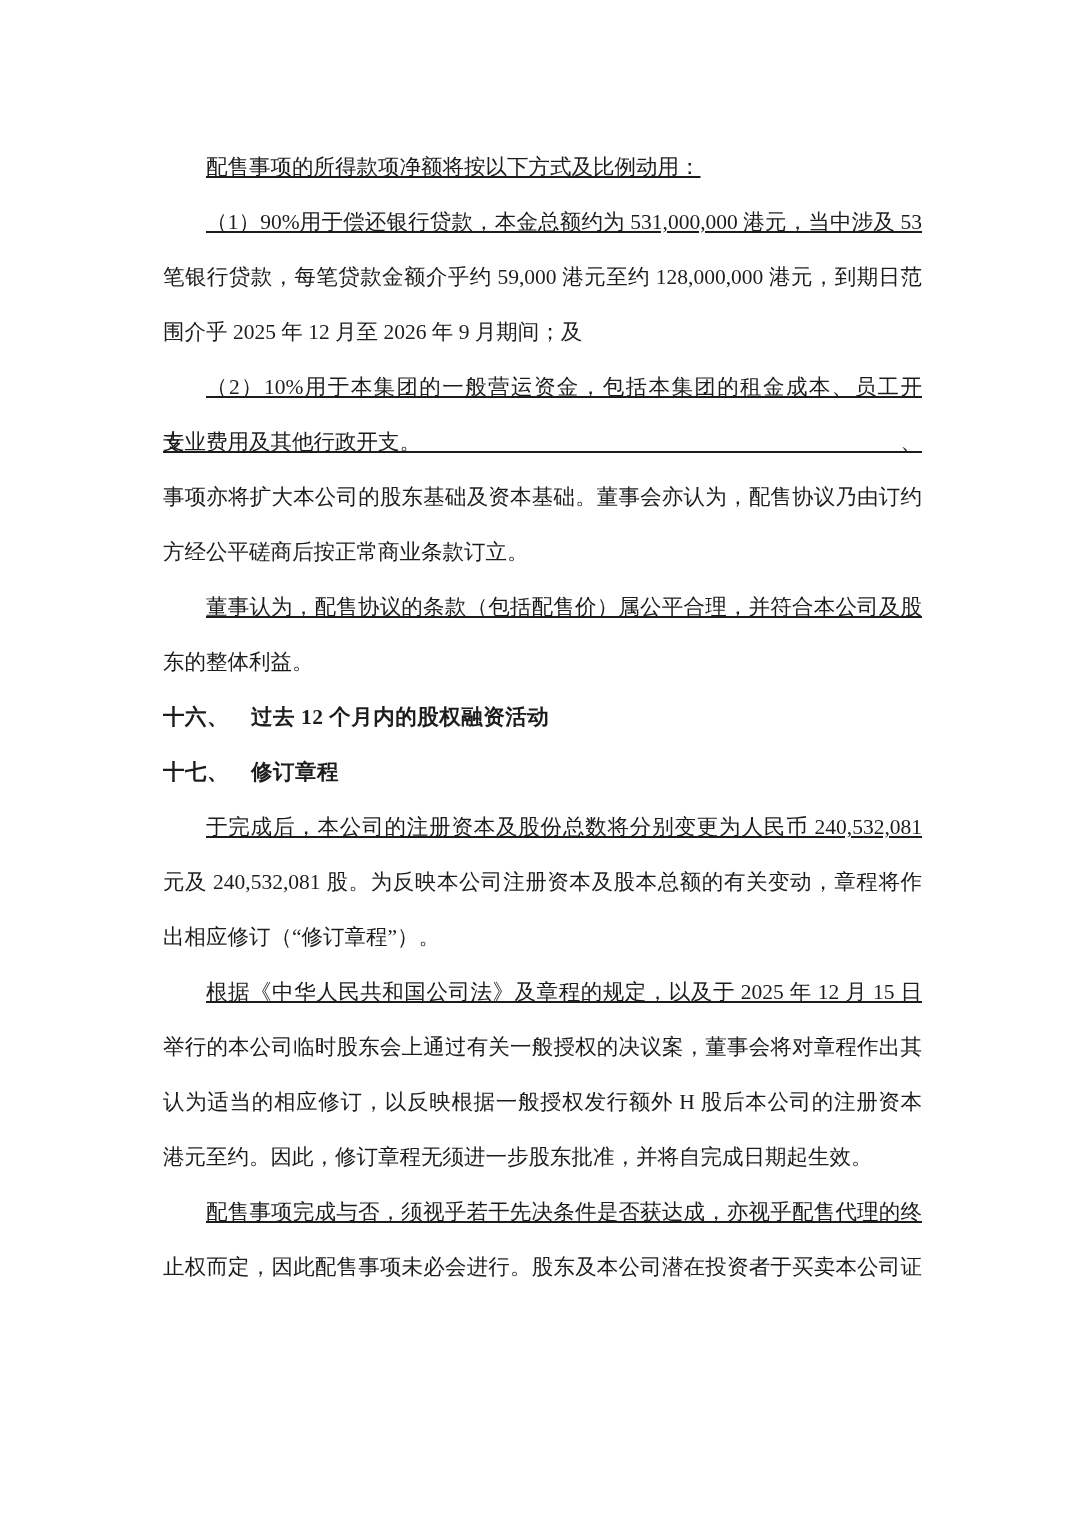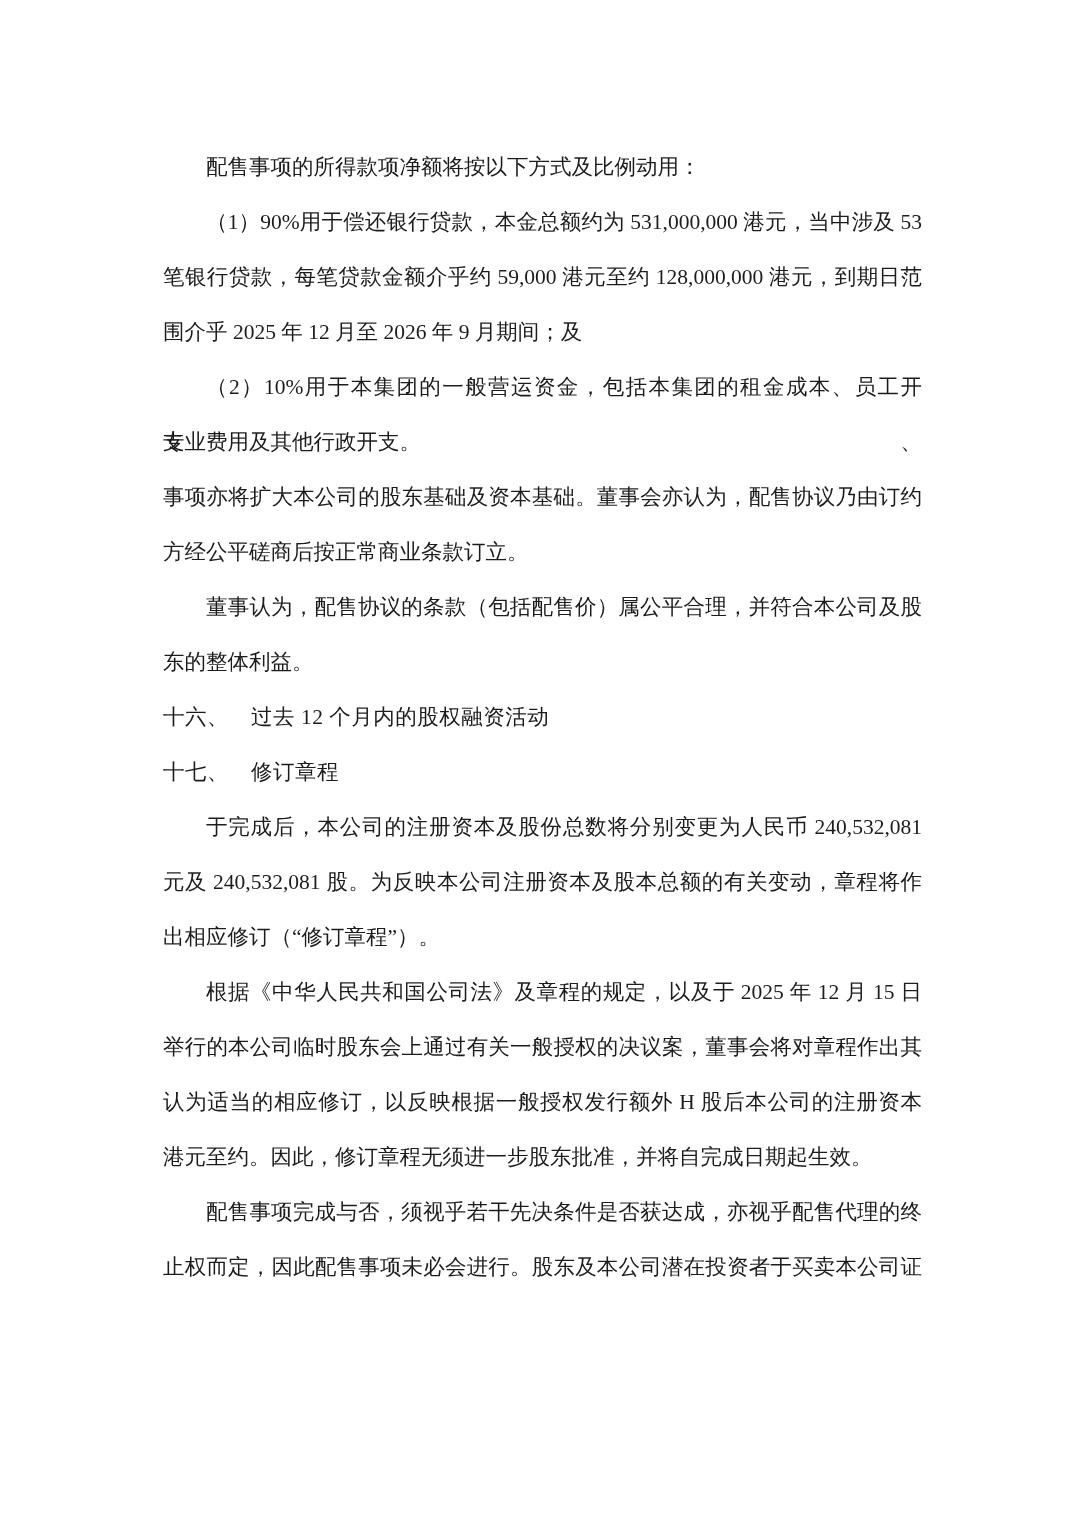--- a/index.html
+++ b/index.html
@@ -27,23 +27,24 @@
     overflow: visible;
   }
   .line.justify {
     white-space: normal;
     text-align: justify;
     text-align-last: justify;
     text-justify: inter-character;
   }
   .line.indent {
     text-indent: 43px;
+    text-decoration: underline;
   }
   .line.bold {
-    font-weight: normal;
+    font-weight: bold;
     letter-spacing: 0.5px;
   }
 </style>
 </head>
 <body>
 
 <div class="page">
   <div id="text-block">
       <div class="line indent">配售事项的所得款项净额将按以下方式及比例动用：</div>
       <div class="line indent justify">（1）90%用于偿还银行贷款，本金总额约为 531,000,000 港元，当中涉及 53</div>

